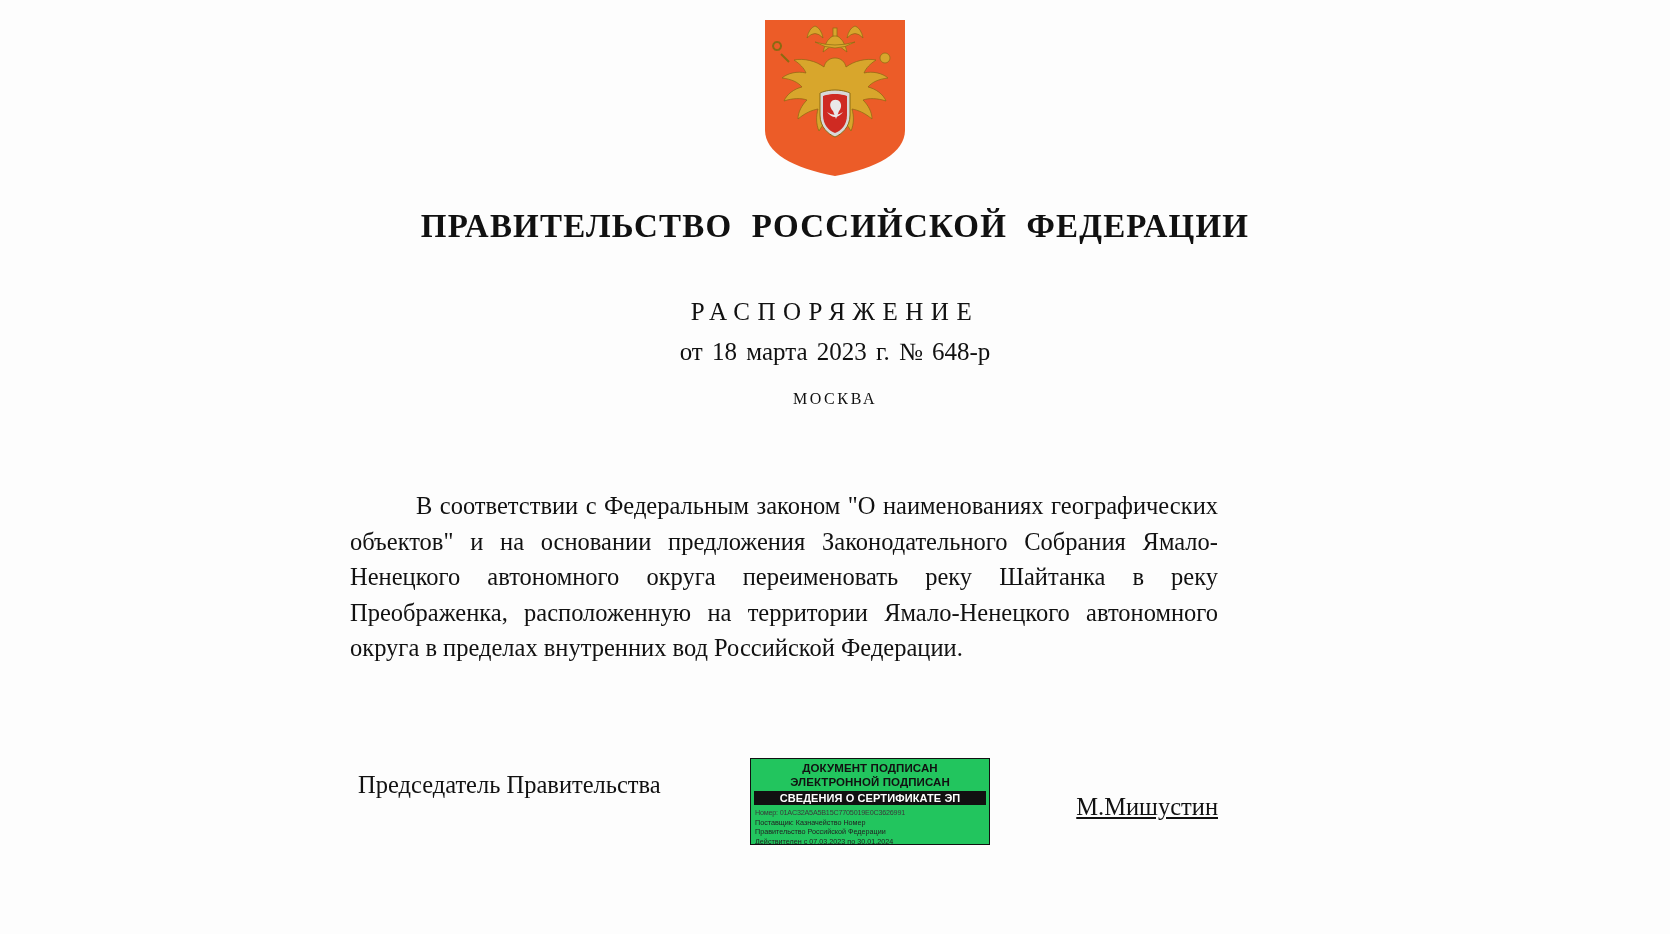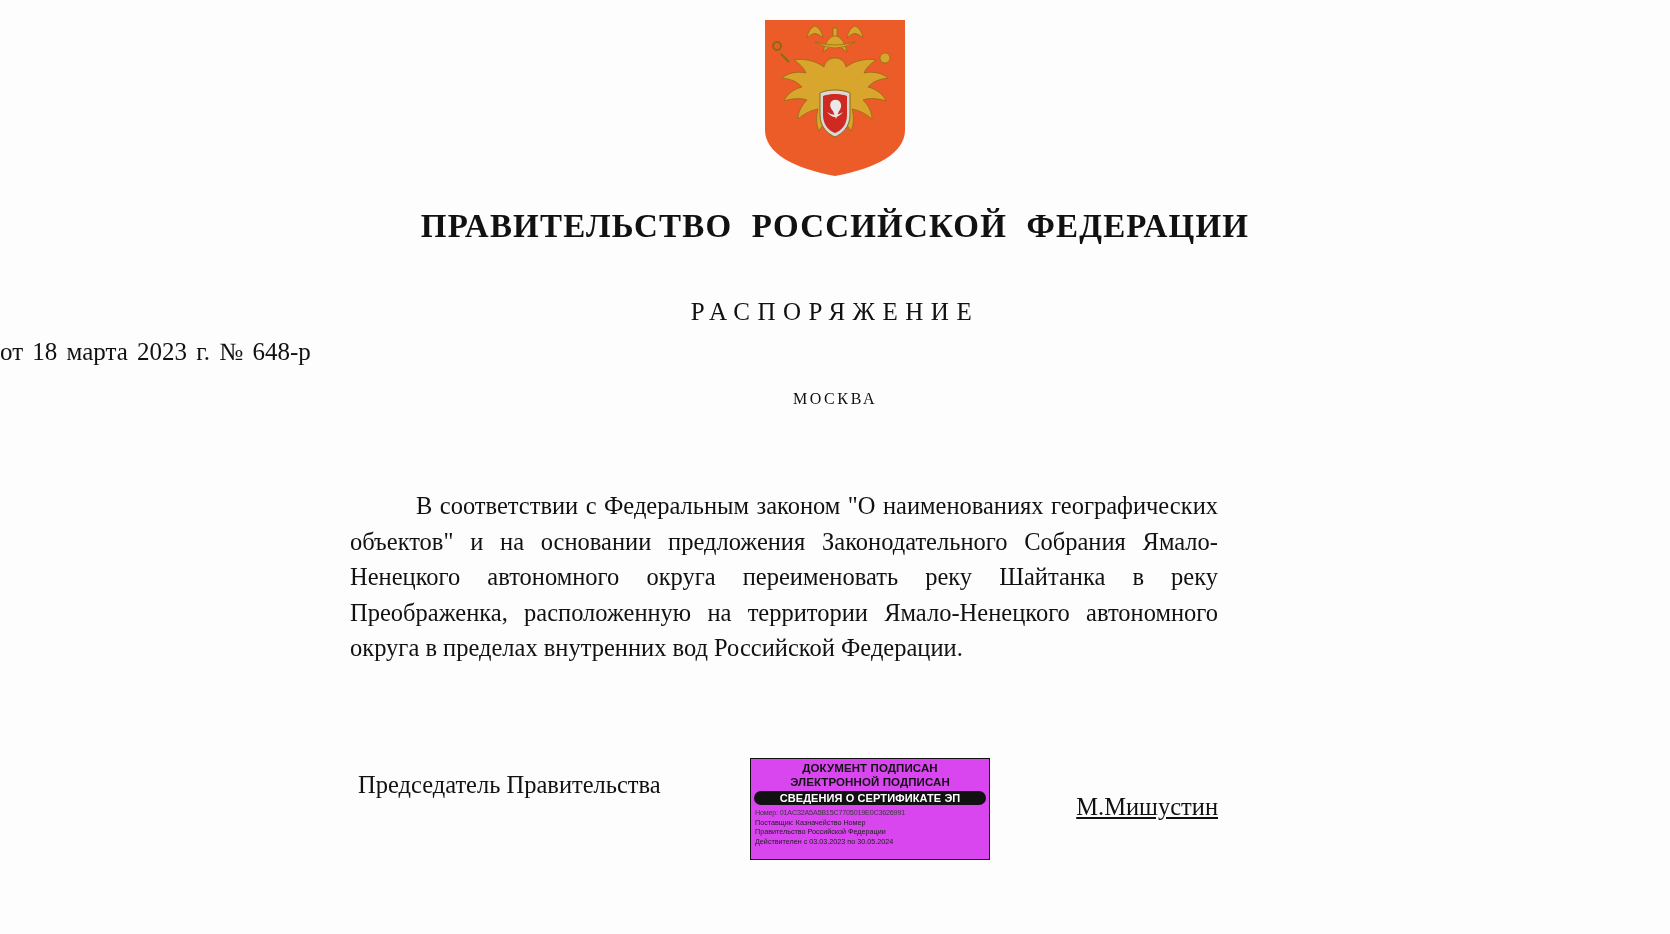--- a/index.html
+++ b/index.html
@@ -59,20 +59,21 @@
     font-size: 25px;
     letter-spacing: 7.5px;
     color: #111;
     margin-top: 23px;
   }
   .doc-date {
     position: absolute;
     top: 338px;
     left: 0;
     width: 100%;
+    text-align: center;
     font-size: 25px;
     color: #111;
     word-spacing: 3px;
   }
   .doc-city {
     position: absolute;
     top: 390px;
     left: 0;
     width: 100%;
     text-align: center;
@@ -123,23 +124,23 @@
     color: #111;
     text-decoration: underline;
   }
 
   
   .stamp {
     position: absolute;
     left: 400px;
     top: -2px;
     width: 240px;
-    height: 102px;
+    height: 87px;
     border: 1.5px solid #111;
-    background: #d946ef;
+    background: #22c55e;
     box-sizing: border-box;
     font-family: "Liberation Sans", sans-serif;
     overflow: hidden;
   }
   .stamp-head {
     text-align: center;
     font-size: 11.5px;
     font-weight: bold;
     line-height: 13.5px;
     padding: 3px 2px 1px 2px;
@@ -148,21 +149,20 @@
   }
   .stamp-bar {
     margin: 1px 3px 2px 3px;
     background: #111;
     color: #fff;
     text-align: center;
     font-size: 11px;
     font-weight: bold;
     line-height: 14px;
     letter-spacing: 0.1px;
-    border-radius: 7px;
   }
   .stamp-lines {
     padding: 1px 4px 0 4px;
     text-align: left;
   }
   .stamp-lines div {
     font-size: 7.2px;
     line-height: 9.6px;
     color: #222;
     white-space: nowrap;
@@ -228,18 +228,18 @@
     <div class="stamp">
       <div class="stamp-head">
         <div>ДОКУМЕНТ ПОДПИСАН</div>
         <div>ЭЛЕКТРОННОЙ ПОДПИСАН</div>
       </div>
       <div class="stamp-bar">СВЕДЕНИЯ О СЕРТИФИКАТЕ ЭП</div>
       <div class="stamp-lines">
         <div class="blur">Номер: 01AC32A5A5B15C7705019E0C3626991</div>
         <div>Поставщик: Казначейство Номер</div>
         <div>Правительство Российской Федерации</div>
-        <div>Действителен с 03.03.2023 по 30.05.2024</div>
+        <div>Действителен с 07.03.2023 по 30.01.2024</div>
       </div>
     </div>
   </div>
 
 </div>
 
 </body></html>

